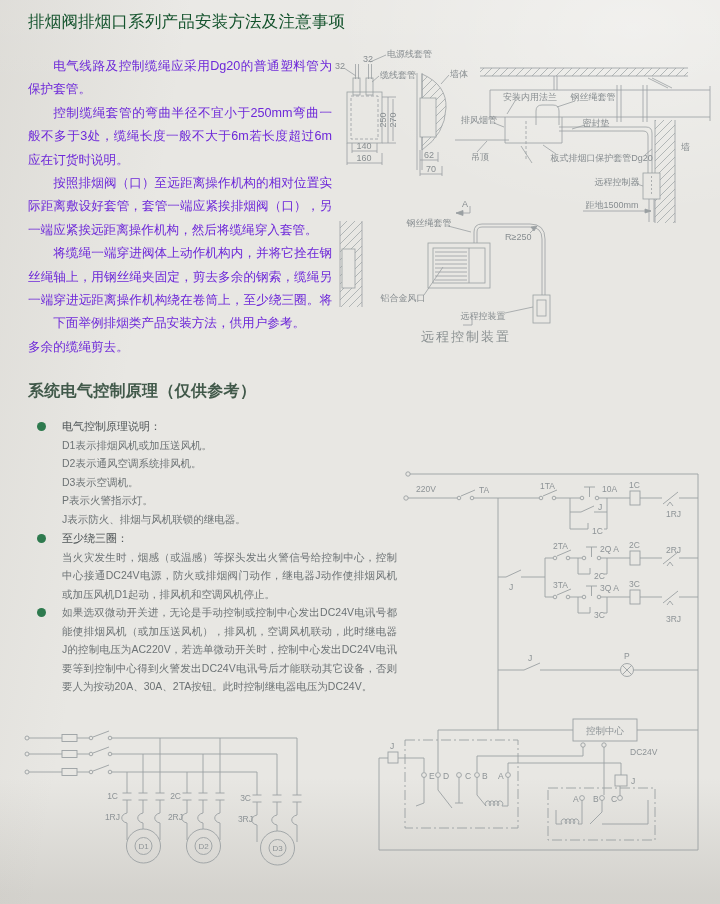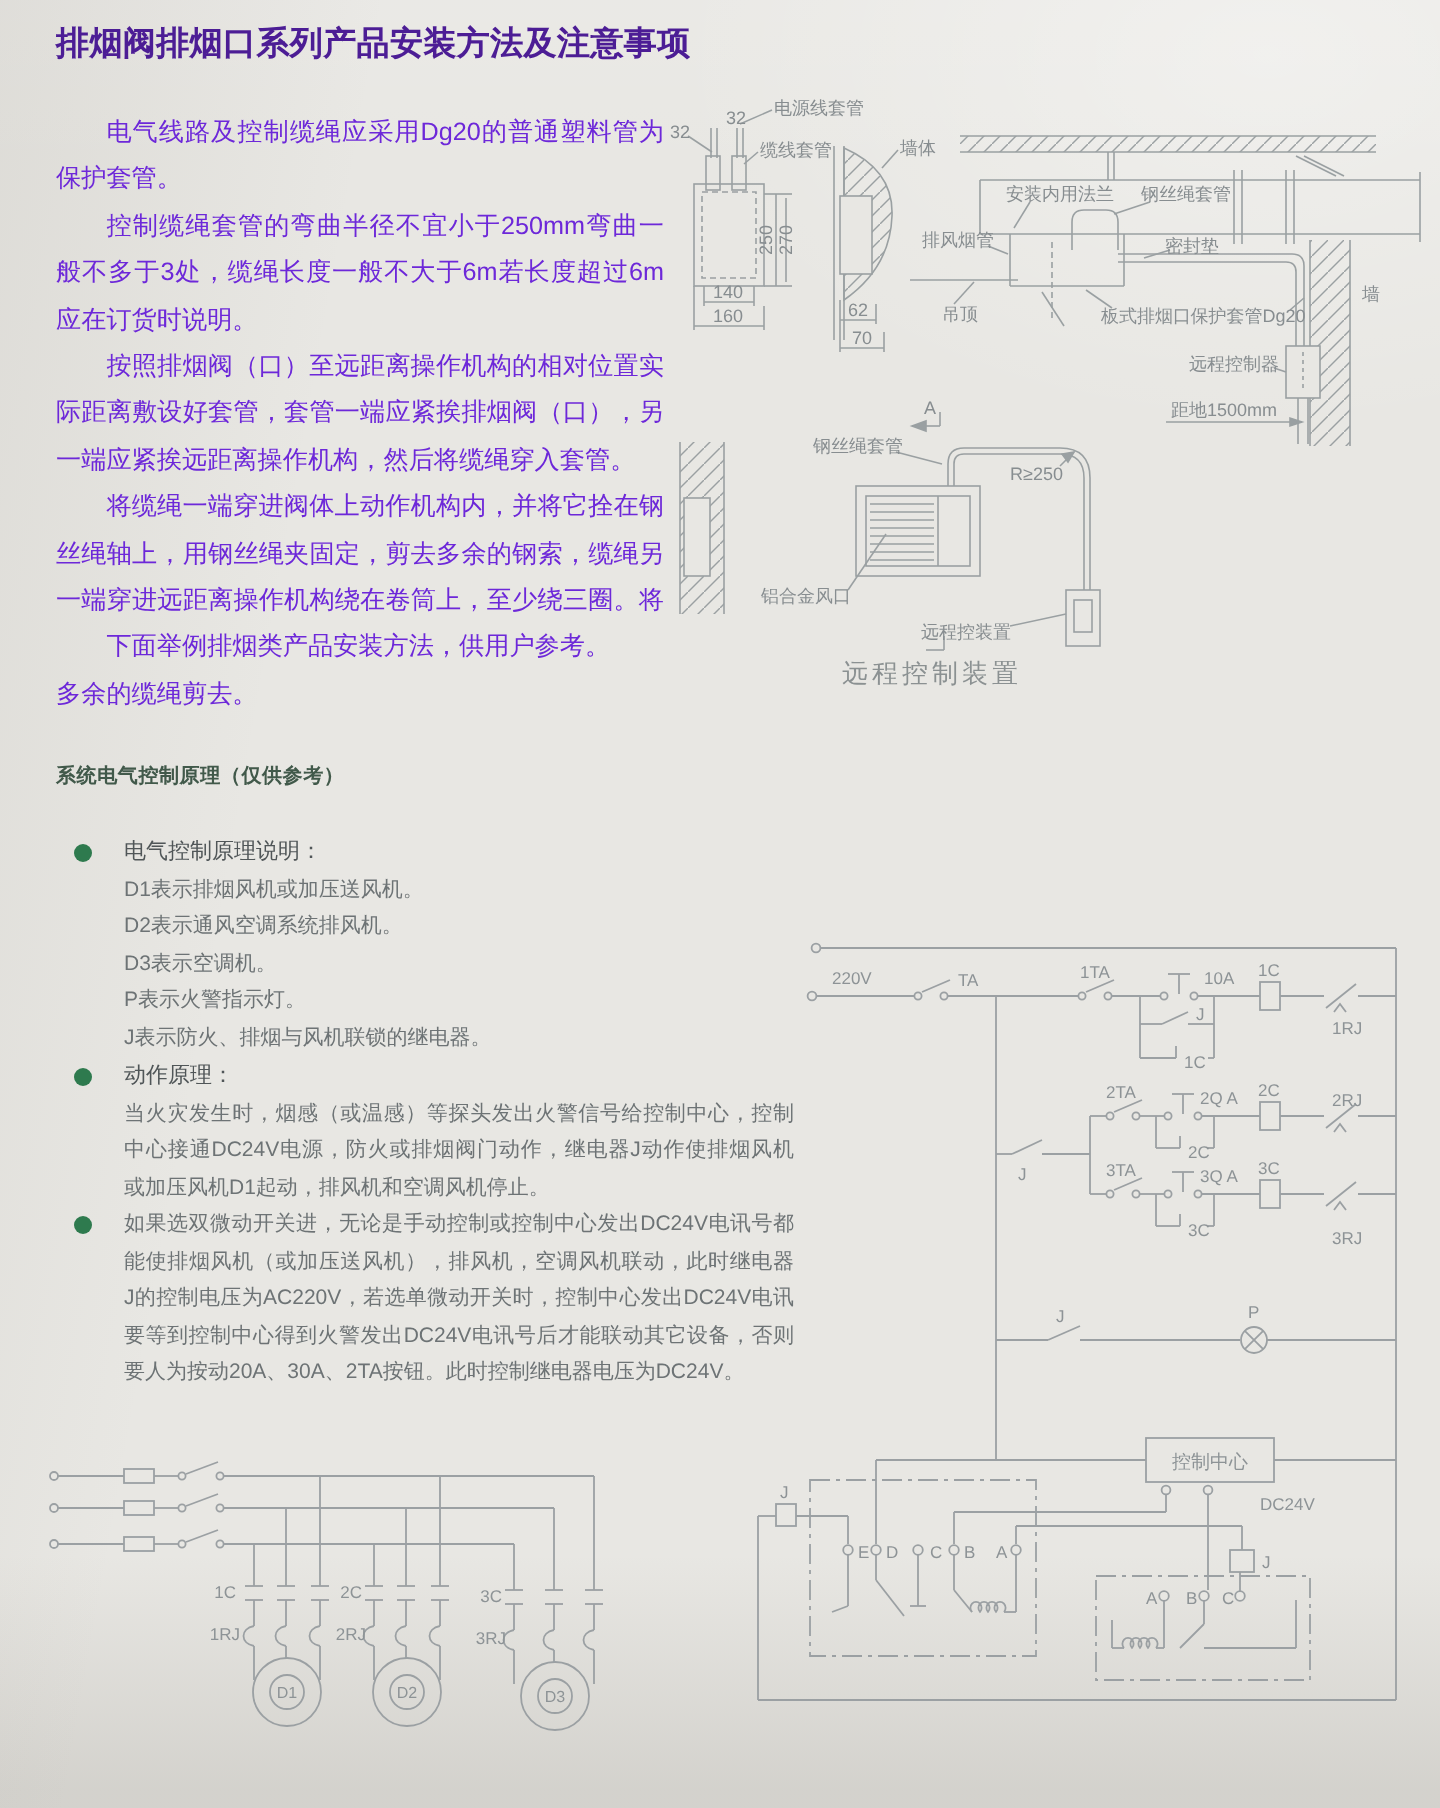--- a/index.html
+++ b/index.html
@@ -1,26 +1,26 @@
 <!DOCTYPE html>
 <html><head>
 <meta charset="utf-8">
 <style>
 html,body{margin:0;padding:0;background:#d8d6d2}
 #page{position:relative;width:720px;height:904px;background:#e8e7e3;font-family:"Liberation Sans","DejaVu Sans",sans-serif;overflow:hidden}
 #page .sheen{position:absolute;inset:0;pointer-events:none;background:
  radial-gradient(ellipse 60% 30% at 88% 3%, rgba(255,255,255,0.35), rgba(255,255,255,0) 70%),
  linear-gradient(100deg, rgba(150,145,135,0.13), rgba(150,145,135,0) 22%),
  linear-gradient(to bottom, rgba(255,255,255,0.10) 0%, rgba(0,0,0,0) 10%, rgba(0,0,0,0) 86%, rgba(105,100,90,0.16) 99%)}
-.title{position:absolute;left:28px;top:11px;font-size:16.5px;font-weight:bold;color:#4c1d95;letter-spacing:.2px}
+.title{position:absolute;left:28px;top:11px;font-size:16.5px;font-weight:normal;color:#14532d;letter-spacing:.2px}
 .textcol{position:absolute;left:28px;top:55px;width:304px;font-size:12.6px;line-height:23.4px;color:#6d28d9}
 .textcol .ln{white-space:nowrap}
 .textcol .j{text-align:justify;text-align-last:justify;white-space:normal}
 .textcol .ind{text-indent:2em}
-.sec2-title{position:absolute;left:28px;top:381px;font-size:10px;font-weight:bold;color:#41594a;letter-spacing:.3px}
+.sec2-title{position:absolute;left:28px;top:381px;font-size:16px;font-weight:bold;color:#41594a;letter-spacing:.3px}
 .bullet{position:absolute;left:62px;width:335px;font-size:10.5px;line-height:18.6px;color:#6d7375}
 .bullet .j{text-align:justify;text-align-last:justify}
 .bullet .dot{position:absolute;left:-25px;top:5px;width:9px;height:9px;border-radius:50%;background:#2e7a4e}
 .bullet .bh{font-weight:normal;color:#505658;font-size:11px}
 svg text{font-family:"Liberation Sans","DejaVu Sans",sans-serif}
 </style>
 </head>
 <body>
 
 <div id="page">
@@ -51,21 +51,21 @@
     <div class="bh">电气控制原理说明：</div>
     <div>D1表示排烟风机或加压送风机。</div>
     <div>D2表示通风空调系统排风机。</div>
     <div>D3表示空调机。</div>
     <div>P表示火警指示灯。</div>
     <div>J表示防火、排烟与风机联锁的继电器。</div>
   </div>
 
   <div class="bullet" style="top:529px">
     <span class="dot"></span>
-    <div class="bh">动作原理：</div>
+    <div class="bh">至少绕三圈：</div>
     <div class="j">当火灾发生时，烟感（或温感）等探头发出火警信号给控制中心，控制</div>
     <div class="j">中心接通DC24V电源，防火或排烟阀门动作，继电器J动作使排烟风机</div>
     <div>或加压风机D1起动，排风机和空调风机停止。</div>
   </div>
 
   <div class="bullet" style="top:603px">
     <span class="dot"></span>
     <div class="j">如果选双微动开关进，无论是手动控制或控制中心发出DC24V电讯号都</div>
     <div class="j">能使排烟风机（或加压送风机），排风机，空调风机联动，此时继电器</div>
     <div class="j">J的控制电压为AC220V，若选单微动开关时，控制中心发出DC24V电讯</div>

